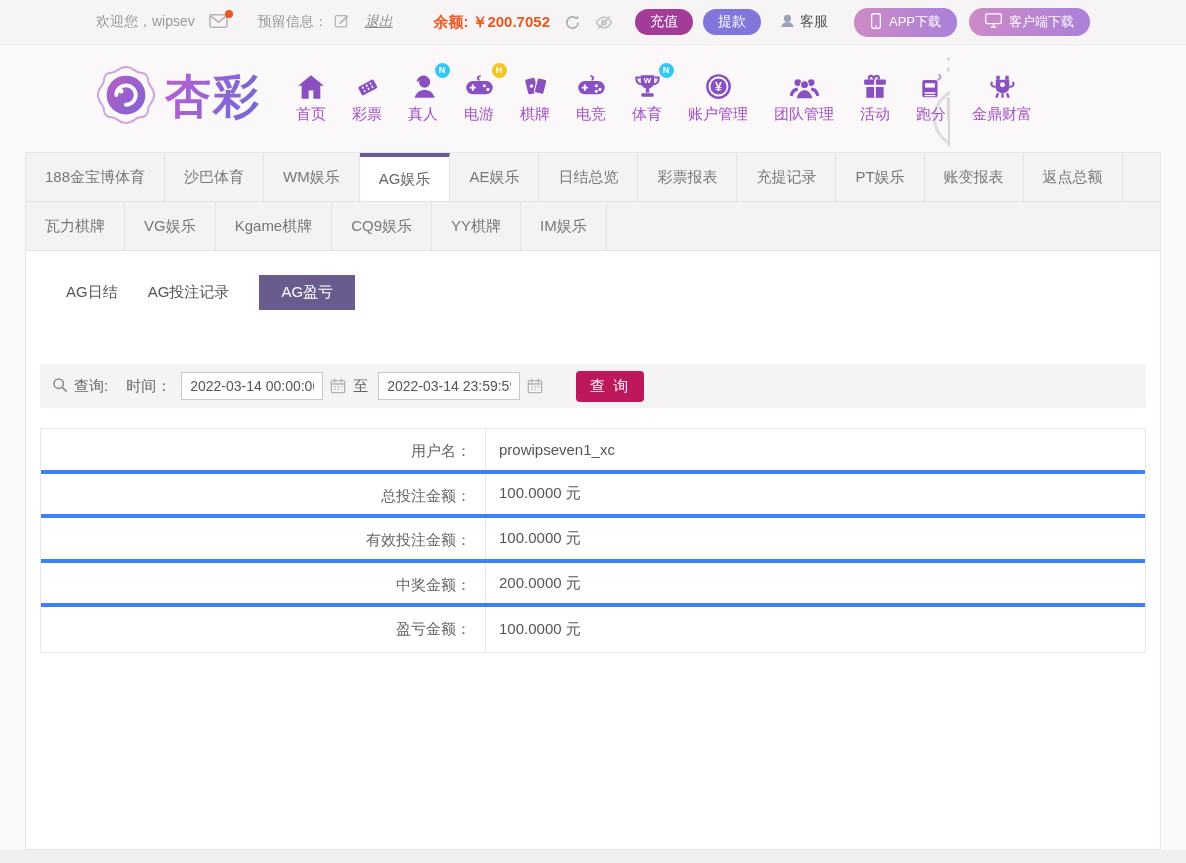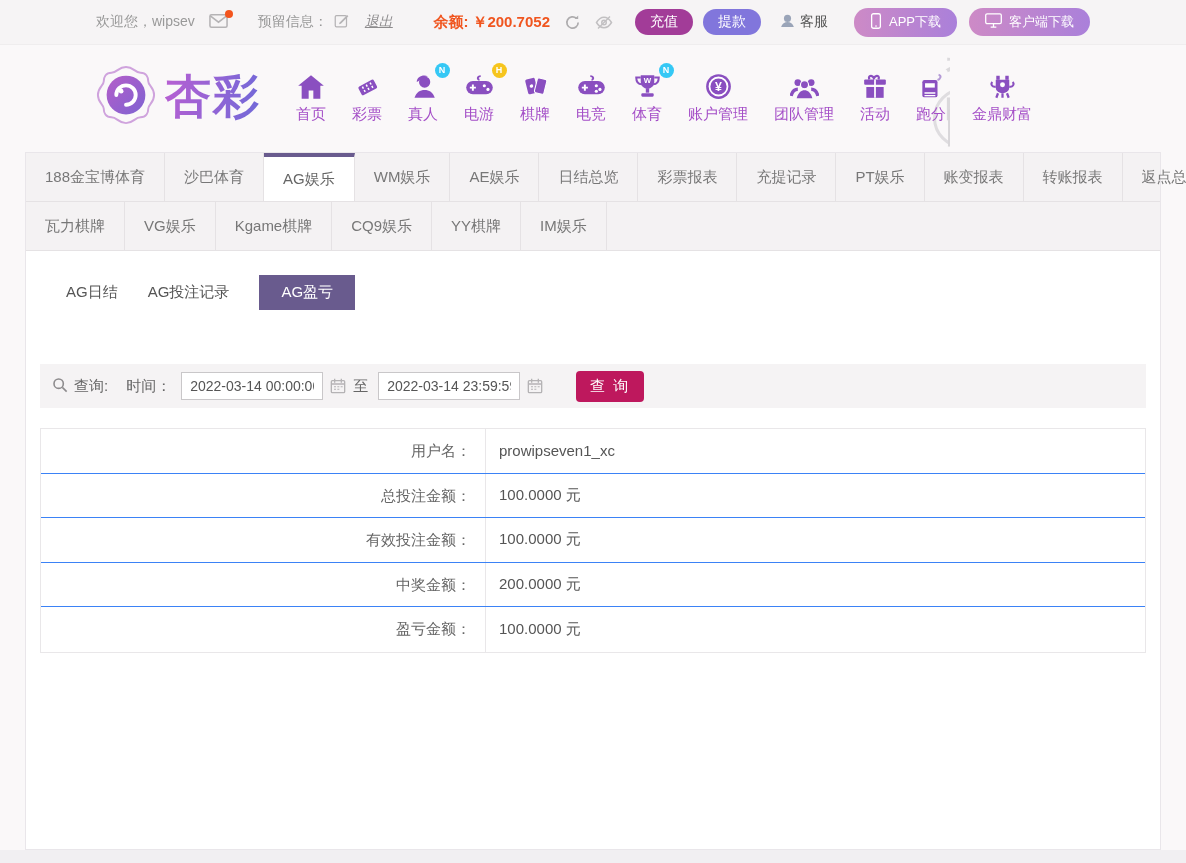--- a/index.html
+++ b/index.html
@@ -75,21 +75,21 @@
   .q-label { margin-left:6px; }
   .t-label { margin-left:18px; }
   .date-input { width:142px; height:28px; border:1px solid #c9c7c9; background:#fff; font-size:14px;
                 color:#555; padding:0 8px; margin-left:10px; font-family:inherit; }
   .cal { margin:0 7px; cursor:pointer; display:flex; }
   .to-label { color:#666; }
   .search-btn { margin-left:26px; background:#be185d; color:#fff; border:none; border-radius:4px;
                 width:68px; height:31px; font-size:15px; cursor:pointer; font-family:inherit; letter-spacing:2px; }
 
   .report { margin:20px 14px 0 14px; border:1px solid #e9e7e9; }
-  .r-row { display:flex; height:44.6px; align-items:center; border-bottom:1px solid #3b82f6; }
+  .r-row { display:flex; height:44.6px; align-items:center; border-bottom:4px solid #3b82f6; }
   .r-row:last-child { border-bottom:none; }
   .r-label { width:445px; text-align:right; padding-right:14px; font-size:15px; color:#666;
              border-right:1px solid #e9e7e9; line-height:44px; height:100%; }
   .r-value { padding-left:13px; font-size:15px; color:#555; }
 
   .footer-strip { position:absolute; left:0; bottom:0; width:1186px; height:13px; background:#f1eff2; }
 </style>
 </head>
 <body>
 
@@ -339,29 +339,28 @@
       <span class="nav-label">金鼎财富</span>
     </div>
   </div>
 </div>
 
 <div class="panel">
 
   <div class="tabrow">
     <span class="tab">188金宝博体育</span>
     <span class="tab">沙巴体育</span>
+    <span class="tab">WM娱乐</span>
     <span class="tab active">AG娱乐</span>
-    <span class="tab">WM娱乐</span>
     <span class="tab">AE娱乐</span>
     <span class="tab">日结总览</span>
     <span class="tab">彩票报表</span>
     <span class="tab">充提记录</span>
     <span class="tab">PT娱乐</span>
     <span class="tab">账变报表</span>
-    <span class="tab">转账报表</span>
     <span class="tab">返点总额</span>
 
   </div>
   <div class="tabrow">
     <span class="tab">瓦力棋牌</span>
     <span class="tab">VG娱乐</span>
     <span class="tab">Kgame棋牌</span>
     <span class="tab">CQ9娱乐</span>
     <span class="tab">YY棋牌</span>
     <span class="tab">IM娱乐</span>

